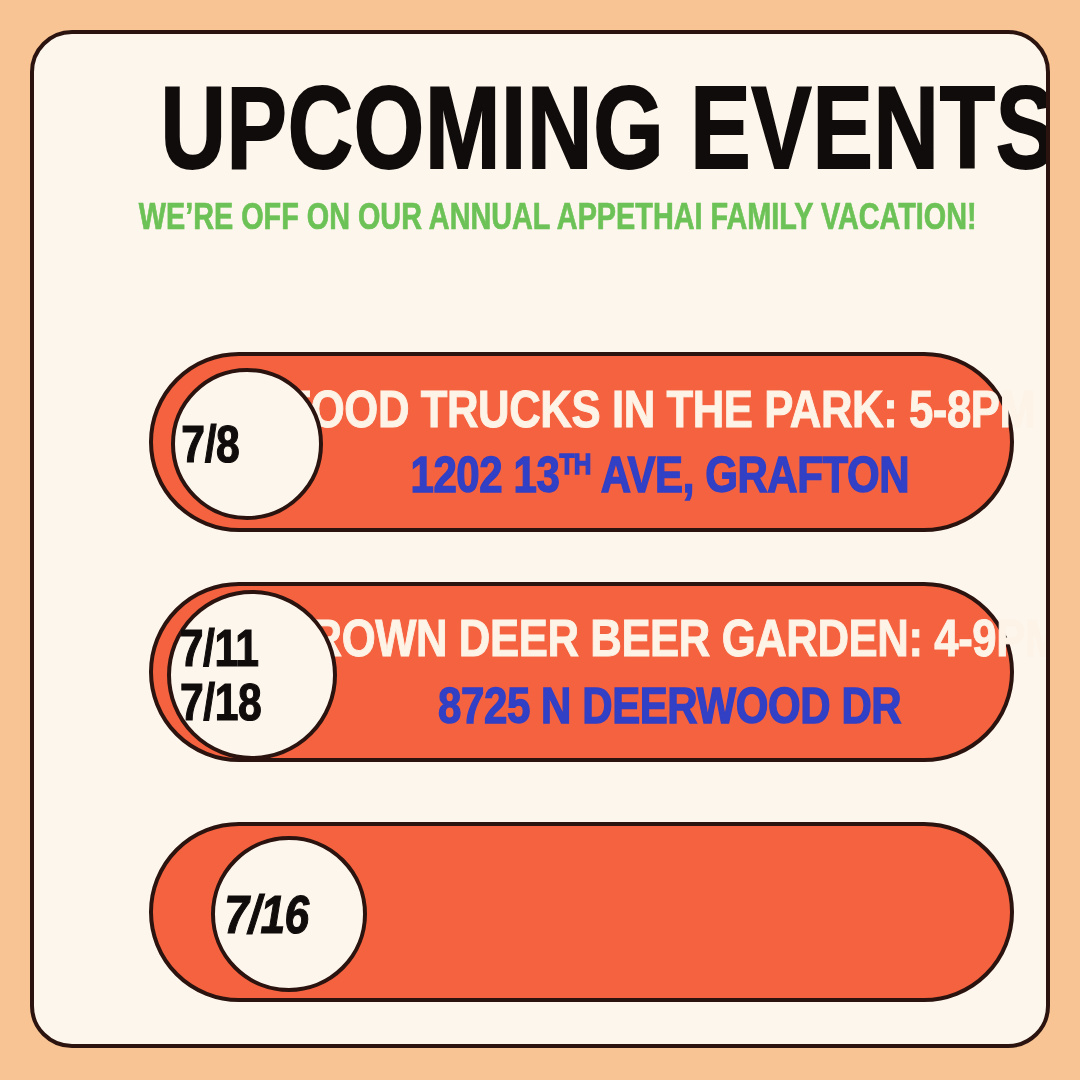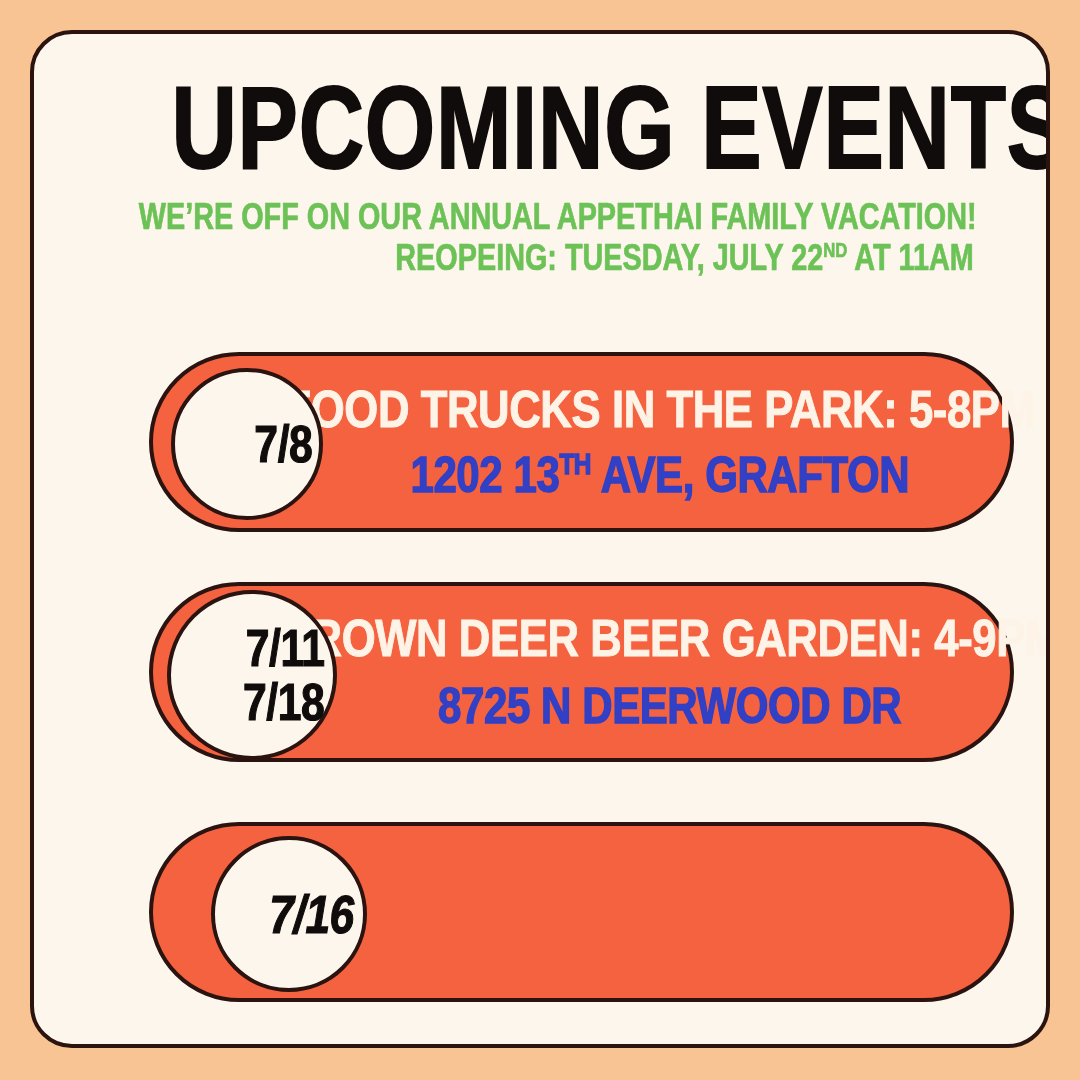--- a/index.html
+++ b/index.html
@@ -47,21 +47,20 @@
   }
 
   
   #title-wrap {
     position: absolute;
     left: 0;
     top: 38px;
     width: 100%;
     text-align: center;
     height: 112px;
-    padding-left: 11px;
   }
   #page-title {
     display: inline-block;
     font-size: 116px;
     line-height: 112px;
     color: #100c0b;
     transform: scaleX(0.78);
     transform-origin: center center;
     letter-spacing: 1px;
     -webkit-text-stroke: 2px #100c0b;
@@ -121,21 +120,21 @@
 
   
   .date-badge {
     position: absolute;
     box-sizing: border-box;
     background: #fdf6ec;
     border: 4px solid #2b1410;
     border-radius: 50%;
     display: flex;
     flex-direction: column;
-    align-items: flex-end;
+    align-items: flex-start;
     justify-content: center;
     z-index: 3;
   }
   .badge-line {
     display: block;
     color: #100c0b;
     font-size: 52px;
     line-height: 54px;
     transform: scaleX(0.82);
     -webkit-text-stroke: 1.2px #100c0b;
@@ -189,23 +188,20 @@
   <div id="panel">
 
     <div id="title-wrap">
       <span id="page-title" class="cond">UPCOMING EVENTS</span>
     </div>
 
     <div id="subtitle-block">
       <span class="sub-line">
         <span class="sub-inner cond green">WE’RE OFF ON OUR ANNUAL APPETHAI FAMILY VACATION!</span>
       </span>
-      <span class="sub-line">
-        <span class="sub-inner cond green"><span>REOPEING: TUESDAY, JULY 22</span><span class="sup">ND</span><span> AT 11AM</span></span>
-      </span>
     </div>
 
     <div id="cards">
 
       <div class="event-card" id="card-0">
         <div class="date-badge" id="badge-0">
           <span class="badge-line cond">7/8</span>
         </div>
         <div class="card-text" id="text-0">
           <span class="card-title cond">FOOD TRUCKS IN THE PARK: 5-8PM</span>

